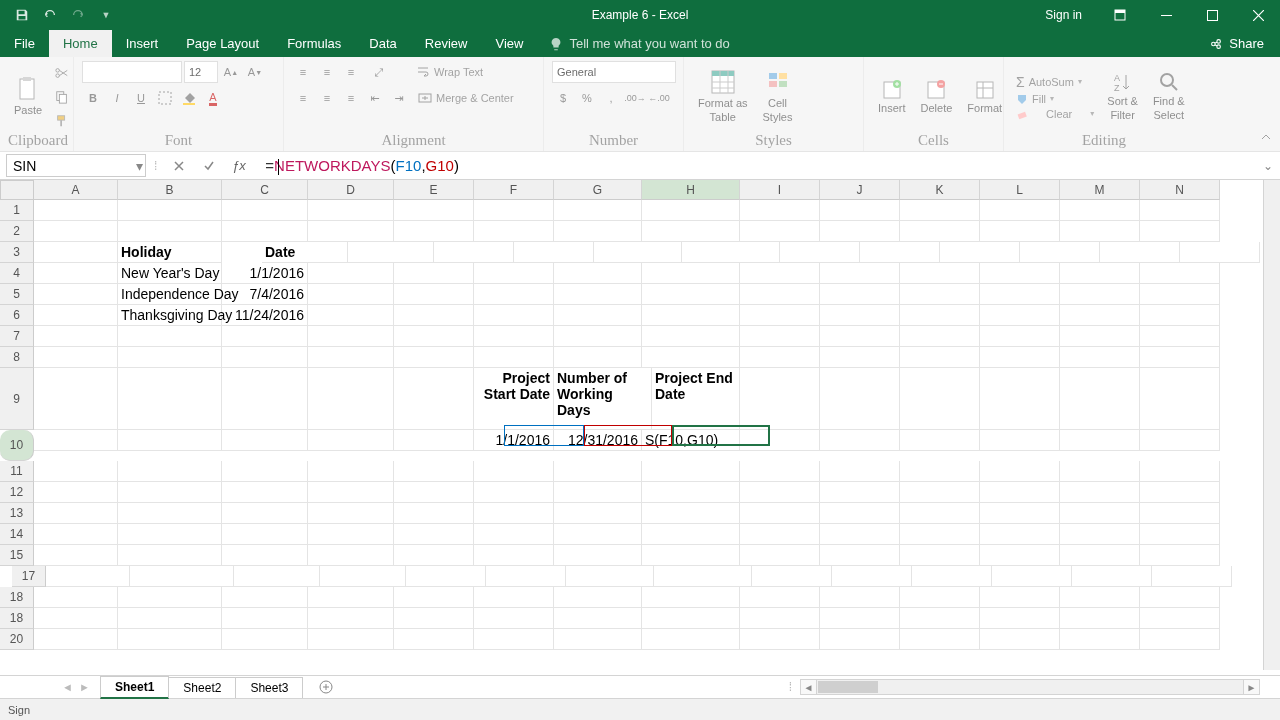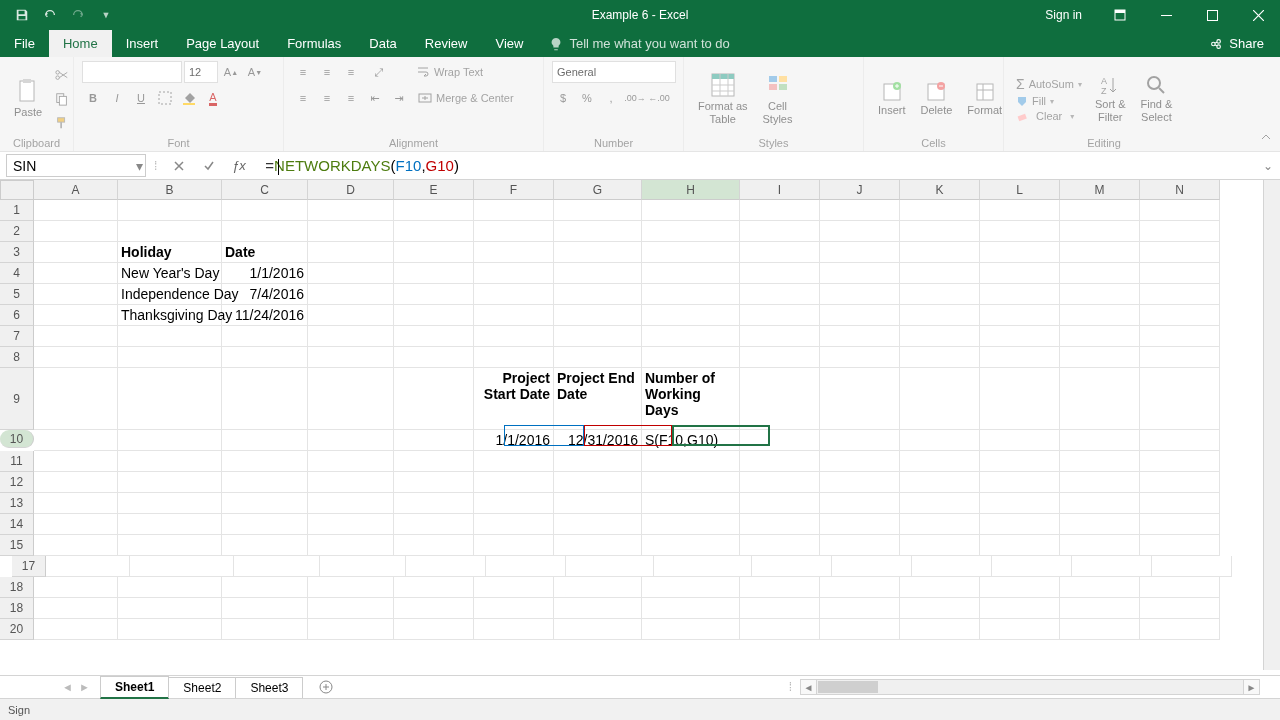--- a/index.html
+++ b/index.html
@@ -19,38 +19,38 @@
     .ribbon-tab { padding: 6px 14px; font-size: 13px; cursor: pointer; }
     .ribbon-tab.file { background: #0f6e3e; }
     .ribbon-tab.active { background: #f1f1f1; color: #217346; }
     .tellme { display: flex; align-items: center; gap: 6px; padding: 6px 12px; color: rgba(255,255,255,0.8); font-size: 13px; }
     .share { position: absolute; right: 12px; display: flex; align-items: center; gap: 6px; padding: 6px 4px; color: #fff; font-size: 13px; }
 
     
     .ribbon { height: 95px; background: #f1f1f1; border-bottom: 1px solid #d4d4d4; display: flex; position: relative; opacity: 0.6; }
     .ribbon-group { border-right: 1px solid #e0e0e0; padding: 4px 8px 0; display: flex; flex-direction: column; font-size: 11px; color: #666; }
     .group-body { flex: 1; display: flex; align-items: center; gap: 3px; }
-    .group-label { text-align: center; font-size: 11px; color: #666; padding-bottom: 2px; position: relative; }
+    .group-label { text-align: center; font-size: 15px; color: #666; padding-bottom: 2px; position: relative; font-family: Liberation Serif, serif; }
     .btn-large { display: flex; flex-direction: column; align-items: center; justify-content: center; padding: 2px 6px; gap: 2px; font-size: 11px; color: #444; text-align: center; line-height: 1.2; }
     .btn-small { width: 22px; height: 22px; display: flex; align-items: center; justify-content: center; color: #555; }
     .font-box { display: flex; gap: 2px; }
     .font-name { width: 100px; height: 22px; border: 1px solid #ccc; background: #fff; padding: 0 4px; font-size: 11px; }
     .font-size { width: 34px; height: 22px; border: 1px solid #ccc; background: #fff; padding: 0 4px; font-size: 11px; }
     .collapse-btn { position: absolute; right: 4px; bottom: 4px; width: 16px; height: 16px; }
 
     
     .formula-row { height: 28px; border-bottom: 1px solid #d4d4d4; display: flex; align-items: center; background: #fff; }
     .name-box { width: 140px; height: 23px; border: 1px solid #ccc; margin: 0 6px; display: flex; align-items: center; padding-left: 6px; font-size: 14px; position: relative; }
     .name-box-dd { position: absolute; right: 2px; color: #888; }
     .fb-ctrls { display: flex; gap: 2px; padding: 0 6px; }
     .fb-ctrl { width: 28px; height: 23px; display: flex; align-items: center; justify-content: center; color: #666; border-right: 1px solid transparent; }
     .fx-label { font-style: italic; font-size: 13px; color: #666; }
     .formula-input { flex: 1; padding: 0 6px; font-size: 15px; white-space: nowrap; position: relative; }
     .formula-input .eq { color: #333; }
-    .formula-input .fn { color: #4d7c0f; }
+    .formula-input .fn { color: #be185d; }
     .formula-input .ref1 { color: #0070c0; }
     .formula-input .ref2 { color: #c00000; }
     .formula-input .caret { position: absolute; left: 19px; top: 2px; width: 1px; height: 16px; background: #000; }
     .expand-fb { width: 24px; display: flex; align-items: center; justify-content: center; color: #888; }
 
     
     .sheet-area { position: absolute; top: 180px; bottom: 50px; left: 0; right: 0; display: flex; }
     .sheet-body { overflow: hidden; position: relative; flex: 1; }
     .col-headers { display: flex; position: sticky; top: 0; }
     .corner { width: 34px; height: 20px; border: 1px solid #ccc; background: #f0f0f0; }
@@ -344,21 +344,21 @@
             <span>AutoSum</span>
             <span style="font-size:8px;color:#888">▾</span>
           </div>
         <div style="display:flex;align-items:center;gap:4px;padding:1px 4px">
             <svg width="12" height="12">
               <path fill="#6ad" d="M2 2h8v5l-4 4-4-4z"></path>
             </svg>
             <span>Fill</span>
             <span style="font-size:8px;color:#888">▾</span>
           </div>
-        <div style="display:flex;align-items:center;gap:8px;padding:1px 4px">
+        <div style="display:flex;align-items:center;gap:18px;padding:1px 4px">
             <svg width="12" height="12">
               <rect x="2" y="5" width="8" height="5" fill="#faa" transform="rotate(-20 6 7)"></rect>
             </svg>
             <span>Clear</span>
             <span style="font-size:8px;color:#888">▾</span>
           </div>
       </div>
       <div class="btn-large">
           <svg width="22" height="22">
             <text x="2" y="10" font-size="9" fill="#666">A</text>
@@ -463,21 +463,21 @@
           <div class="cell wJ" style="height: 21px;"></div>
           <div class="cell wK" style="height: 21px;"></div>
           <div class="cell wL" style="height: 21px;"></div>
           <div class="cell wM" style="height: 21px;"></div>
           <div class="cell wN" style="height: 21px;"></div>
         </div>
         <div class="row">
           <div class="row-h" style="height: 21px;">3</div>
           <div class="cell wA" style="height: 21px;"></div>
           <div class="cell wB bold" style="height: 21px;">Holiday</div>
-          <div class="cell wC bold" style="height: 21px;">Date</div>
+          <div class="cell wC bold" style="height: 21px; margin-left: 40px;">Date</div>
           <div class="cell wD" style="height: 21px;"></div>
           <div class="cell wE" style="height: 21px;"></div>
           <div class="cell wF" style="height: 21px;"></div>
           <div class="cell wG" style="height: 21px;"></div>
           <div class="cell wH" style="height: 21px;"></div>
           <div class="cell wI" style="height: 21px;"></div>
           <div class="cell wJ" style="height: 21px;"></div>
           <div class="cell wK" style="height: 21px;"></div>
           <div class="cell wL" style="height: 21px;"></div>
           <div class="cell wM" style="height: 21px;"></div>
@@ -569,31 +569,31 @@
           <div class="cell wN" style="height: 21px;"></div>
         </div>
         <div class="row">
           <div class="row-h" style="height: 62px;">9</div>
           <div class="cell wA" style="height: 62px;"></div>
           <div class="cell wB" style="height: 62px;"></div>
           <div class="cell wC" style="height: 62px;"></div>
           <div class="cell wD" style="height: 62px;"></div>
           <div class="cell wE" style="height: 62px;"></div>
           <div class="cell wF wrap" style="height: 62px; text-align: right;">Project Start Date</div>
+          <div class="cell wH wrap" style="height: 62px;">Number of Working Days</div>
           <div class="cell wG wrap" style="height: 62px;">Project End Date</div>
-          <div class="cell wH wrap" style="height: 62px;">Number of Working Days</div>
           <div class="cell wI" style="height: 62px;"></div>
           <div class="cell wJ" style="height: 62px;"></div>
           <div class="cell wK" style="height: 62px;"></div>
           <div class="cell wL" style="height: 62px;"></div>
           <div class="cell wM" style="height: 62px;"></div>
           <div class="cell wN" style="height: 62px;"></div>
         </div>
         <div class="row">
-          <div class="row-h active" style="height: 18px; border-radius: 10px;">10</div>
+          <div class="row-h active" style="height: 31px; border-radius: 10px;">10</div>
           <div class="cell wA" style="height: 21px;"></div>
           <div class="cell wB" style="height: 21px;"></div>
           <div class="cell wC" style="height: 21px;"></div>
           <div class="cell wD" style="height: 21px;"></div>
           <div class="cell wE" style="height: 21px;"></div>
           <div class="cell wF right" style="height: 21px;">1/1/2016</div>
           <div class="cell wG right" style="height: 21px;">12/31/2016</div>
           <div class="cell wH" style="height: 21px;">S(F10,G10)</div>
           <div class="cell wI" style="height: 21px;"></div>
           <div class="cell wJ" style="height: 21px;"></div>

